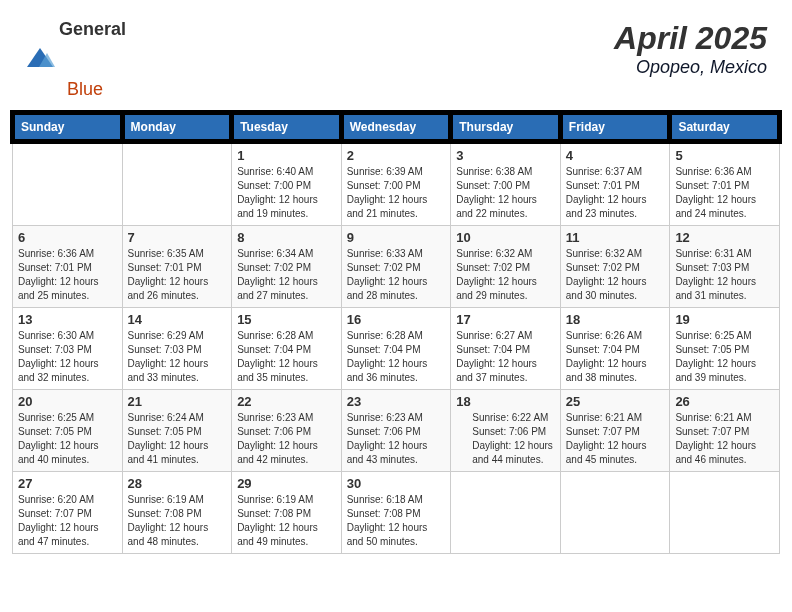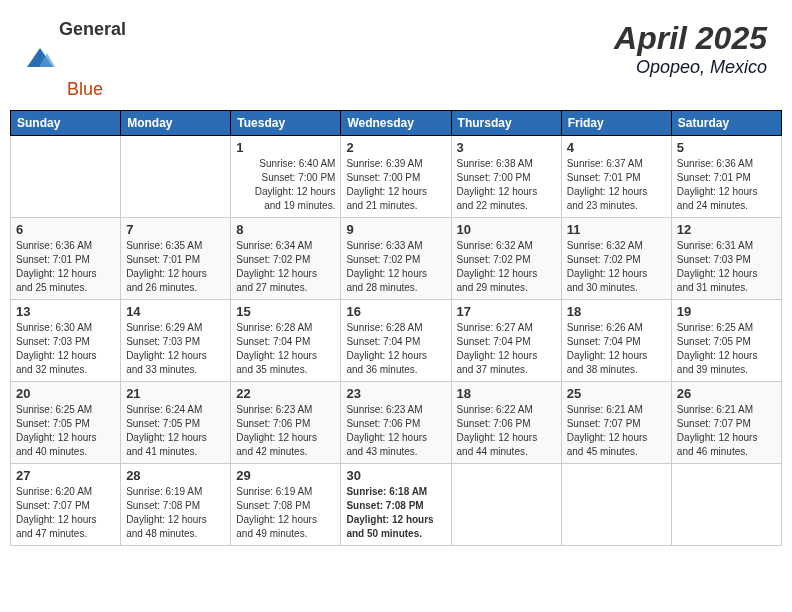--- a/index.html
+++ b/index.html
@@ -49,21 +49,21 @@
       border-collapse: collapse;
       margin-top: 5px;
     }
     .calendar th {
       background-color: #2a6db5;
       color: #fff;
       text-align: left;
       padding: 5px 6px;
       font-size: 12px;
       font-weight: bold;
-      border: 1px solid #000000;
+      border: 5px solid #000000;
     }
     .calendar td {
       vertical-align: top;
       border: 1px solid #ccc;
       padding: 4px 5px;
       width: calc(100% / 7);
       min-height: 80px;
       background: #fff;
     }
     .calendar tr:nth-child(even) td {
@@ -115,21 +115,21 @@
         <th>Friday</th>
         <th>Saturday</th>
       </tr>
   </thead>
   <tbody id="calendar-body">
   <tr>
         <td class="empty-cell"></td>
         <td class="empty-cell"></td>
         <td>
           <div class="day-num">1</div>
-          <div class="day-info" style="white-space: pre-line; text-align: right;">Sunrise: 6:40 AM
+          <div class="day-info" style="white-space: pre-line;">Sunrise: 6:40 AM
 Sunset: 7:00 PM
 Daylight: 12 hours and 19 minutes.</div>
         </td>
         <td>
           <div class="day-num">2</div>
           <div class="day-info" style="white-space: pre-line;">Sunrise: 6:39 AM
 Sunset: 7:00 PM
 Daylight: 12 hours and 21 minutes.</div>
         </td>
         <td>
@@ -259,21 +259,21 @@
 Daylight: 12 hours and 42 minutes.</div>
         </td>
         <td>
           <div class="day-num">23</div>
           <div class="day-info" style="white-space: pre-line;">Sunrise: 6:23 AM
 Sunset: 7:06 PM
 Daylight: 12 hours and 43 minutes.</div>
         </td>
         <td>
           <div class="day-num">18</div>
-          <div class="day-info" style="white-space: pre-line;">Sunrise: 6:22 AM
+          <div class="day-info" style="white-space: pre-line; margin-left: 16px;">Sunrise: 6:22 AM
 Sunset: 7:06 PM
 Daylight: 12 hours and 44 minutes.</div>
         </td>
         <td>
           <div class="day-num">25</div>
           <div class="day-info" style="white-space: pre-line;">Sunrise: 6:21 AM
 Sunset: 7:07 PM
 Daylight: 12 hours and 45 minutes.</div>
         </td>
         <td>
@@ -297,21 +297,21 @@
 Daylight: 12 hours and 48 minutes.</div>
         </td>
         <td>
           <div class="day-num">29</div>
           <div class="day-info" style="white-space: pre-line;">Sunrise: 6:19 AM
 Sunset: 7:08 PM
 Daylight: 12 hours and 49 minutes.</div>
         </td>
         <td>
           <div class="day-num">30</div>
-          <div class="day-info" style="white-space: pre-line; font-weight: bold;">Sunrise: 6:18 AM
+          <div class="day-info" style="white-space: pre-line;">Sunrise: 6:18 AM
 Sunset: 7:08 PM
 Daylight: 12 hours and 50 minutes.</div>
         </td>
         <td class="empty-cell"></td>
         <td class="empty-cell"></td>
         <td class="empty-cell"></td>
       </tr>
     </tbody>
 </table>
 

